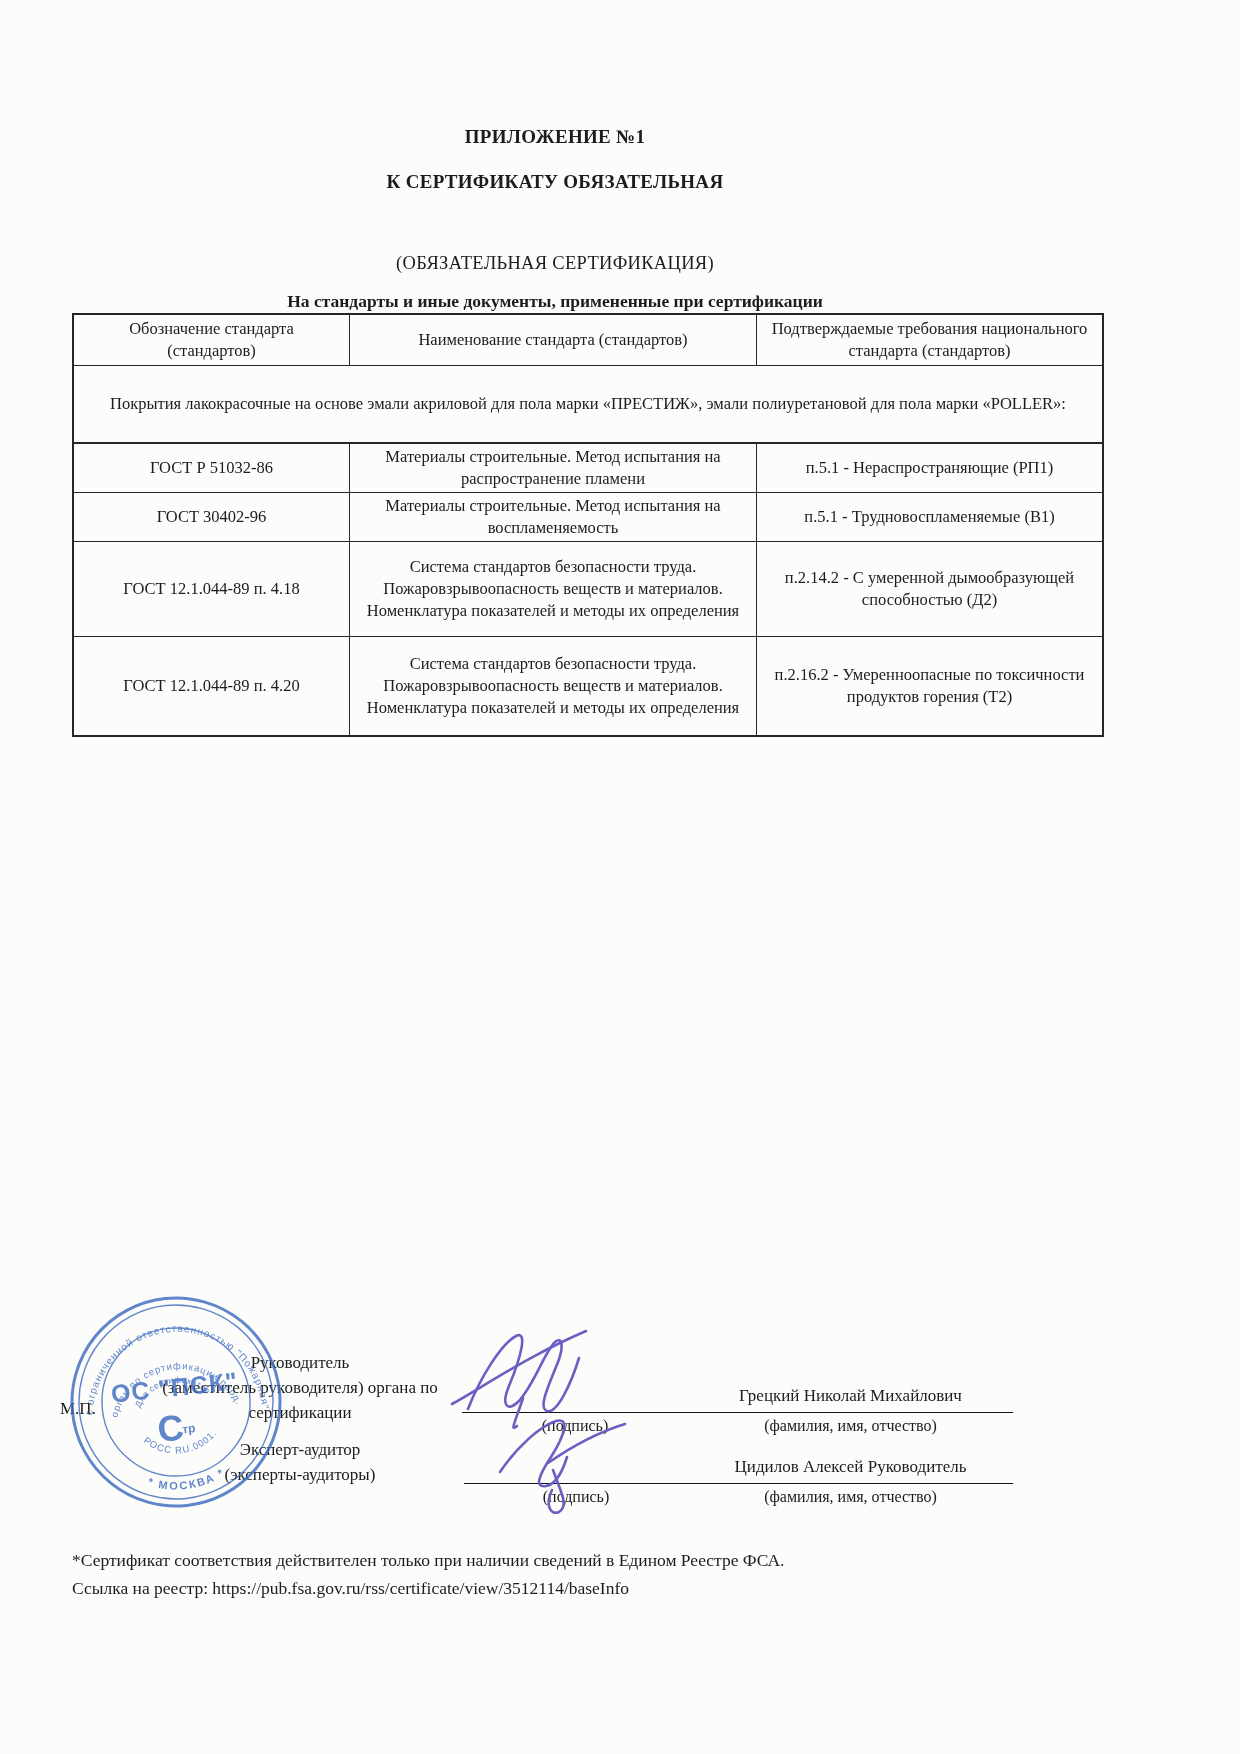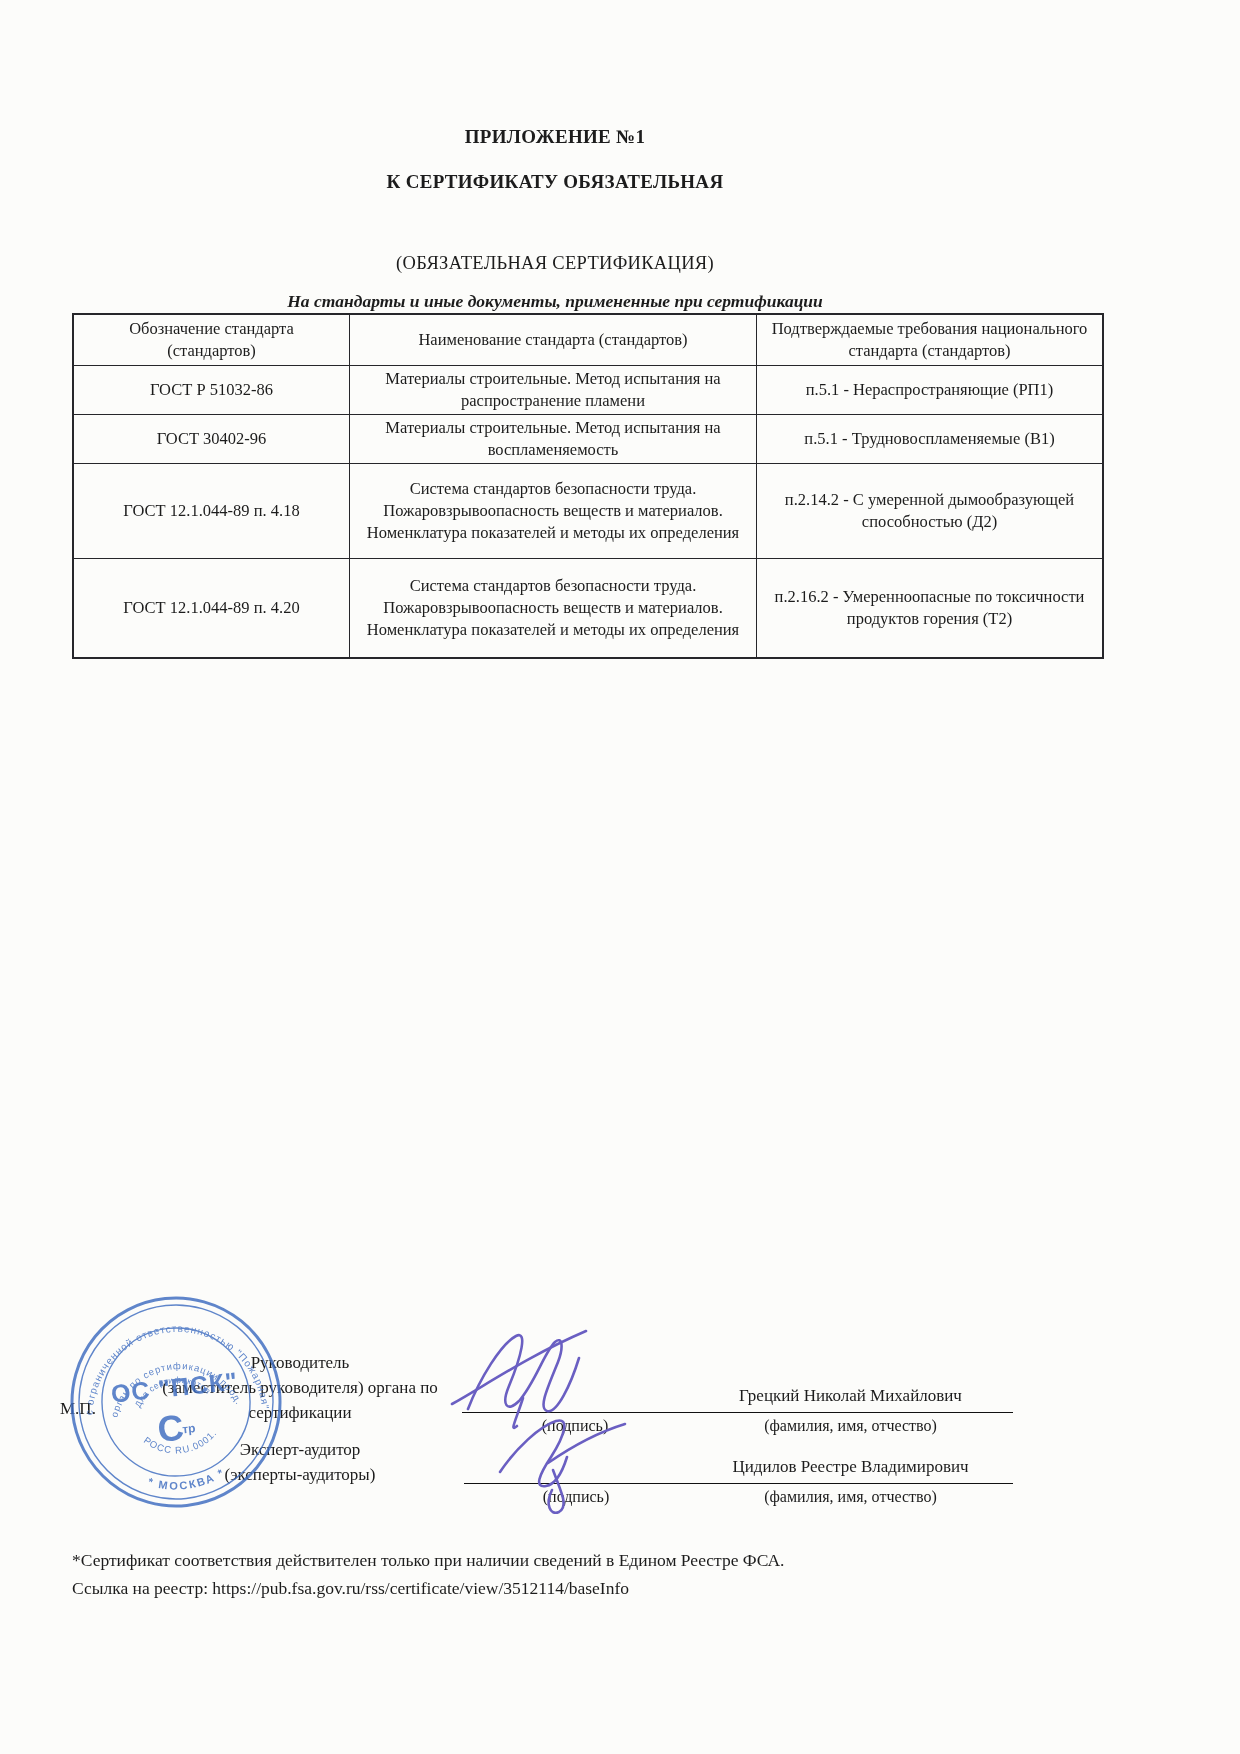--- a/index.html
+++ b/index.html
@@ -9,21 +9,21 @@
     margin:0 auto;
     background:#fcfcfa;
     font-family:"Liberation Serif", serif;
     color:#1c1c1c;
     overflow:hidden;
   }
   .abs{position:absolute;}
   .hdr{left:72px;width:966px;text-align:center;font-weight:bold;font-size:19px;letter-spacing:.3px;}
   .hdr-normal{font-weight:normal;font-size:18.5px;}
   .underline{text-decoration:underline;}
-  .caption{left:72px;width:966px;text-align:center;font-weight:bold;font-size:17.5px;font-style:italic;}
+  .caption{left:72px;width:966px;text-align:center;font-weight:bold;font-size:17.5px;}
 
   table.cert{
     position:absolute;left:72px;top:313px;width:966px;
     border-collapse:collapse;table-layout:fixed;
     font-size:16.5px;line-height:1.32;
   }
   table.cert td{
     border:1px solid #26262a;
     text-align:center;vertical-align:middle;
     padding:2px 10px;
@@ -63,20 +63,23 @@
 
   <div class="abs caption" style="top:291px;">На стандарты и иные документы, примененные при сертификации</div>
 
   <table class="cert">
     <tbody>
         <tr class="hrow">
       <td class="col1">Обозначение стандарта (стандартов)</td>
       <td class="col2">Наименование стандарта (стандартов)</td>
       <td class="col3">Подтверждаемые требования национального стандарта (стандартов)</td>
     </tr>
+    <tr class="spanrow">
+      <td colspan="3">Покрытия лакокрасочные на основе эмали акриловой для пола марки «ПРЕСТИЖ», эмали полиуретановой для пола марки «POLLER»:</td>
+    </tr>
     <tr class="r1">
       <td>ГОСТ Р 51032-86</td>
       <td>Материалы строительные. Метод испытания на распространение пламени</td>
       <td>п.5.1 - Нераспространяющие (РП1)</td>
     </tr>
     <tr class="r2">
       <td>ГОСТ 30402-96</td>
       <td>Материалы строительные. Метод испытания на воспламеняемость</td>
       <td>п.5.1 - Трудновоспламеняемые (В1)</td>
     </tr>
@@ -107,21 +110,21 @@
   </div>
 
   <div class="abs sigline" style="left:462px;top:1412px;width:226px;"></div>
   <div class="abs smallcap" style="left:462px;top:1417px;width:226px;">(подпись)</div>
   <div class="abs name" style="left:688px;top:1386px;width:325px;text-align:center;">Грецкий Николай Михайлович</div>
   <div class="abs sigline" style="left:688px;top:1412px;width:325px;"></div>
   <div class="abs smallcap" style="left:688px;top:1417px;width:325px;">(фамилия, имя, отчество)</div>
 
   <div class="abs sigline" style="left:464px;top:1483px;width:224px;"></div>
   <div class="abs smallcap" style="left:464px;top:1488px;width:224px;">(подпись)</div>
-  <div class="abs name" style="left:688px;top:1457px;width:325px;">Цидилов Реестре Владимирович</div>
+  <div class="abs name" style="left:688px;top:1457px;width:325px;">Цидилов Алексей Руководитель</div>
   <div class="abs sigline" style="left:688px;top:1483px;width:325px;"></div>
   <div class="abs smallcap" style="left:688px;top:1488px;width:325px;">(фамилия, имя, отчество)</div>
 
   <svg class="abs" style="left:0;top:0;pointer-events:none;" width="1240" height="1754" viewBox="0 0 1240 1754">
     <g>
       <path class="ink" d="M468,1409 C480,1378 501,1344 516,1336 C528,1330 521,1357 509,1386 C501,1405 507,1413 519,1401 C535,1383 545,1351 555,1342 C562,1336 564,1346 558,1362 C548,1387 538,1408 547,1411 C557,1414 571,1384 579,1358"></path>
       <path class="ink" d="M452,1404 C486,1385 528,1356 586,1331"></path>
       <path class="ink" d="M523,1398 C516,1420 509,1433 517,1426"></path>
     </g>
     <g>

